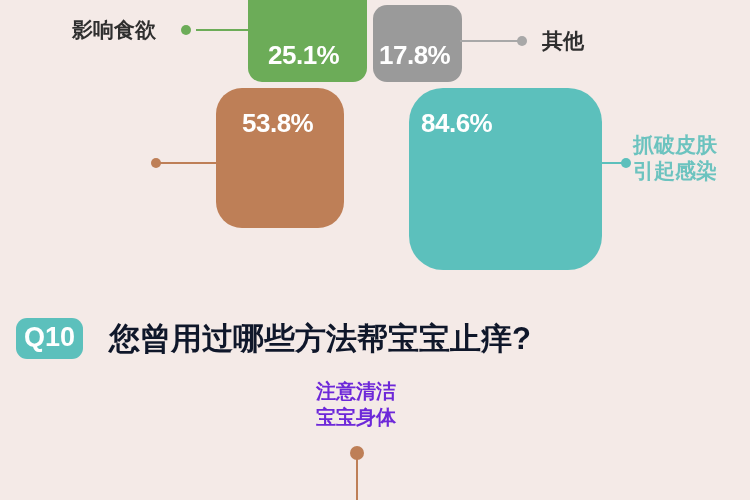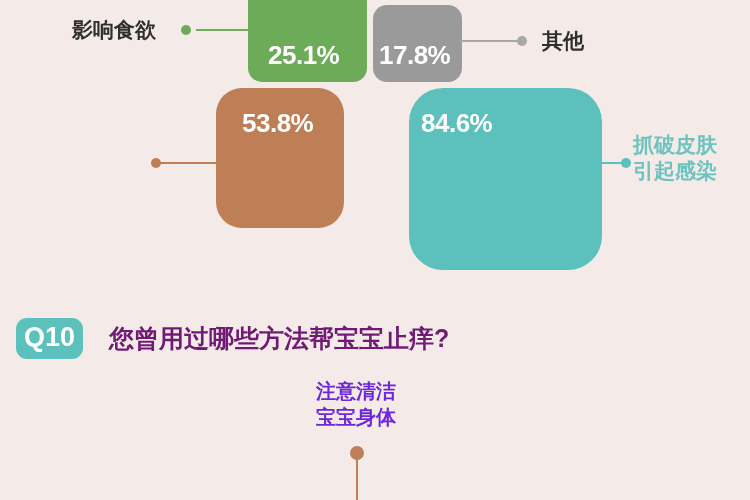--- a/index.html
+++ b/index.html
@@ -89,21 +89,21 @@
     display:flex; align-items:center; gap:26px;
   }
   #q-badge {
     background:#5cc0bc; color:#ffffff;
     font-weight:bold; font-size:27px; line-height:1;
     border-radius:11px;
     padding:6px 8px 8px 8px;
     letter-spacing:0px;
   }
   #q-text {
-    color:#701a75; font-weight:bold; font-size:25px; line-height:1;
+    color:#0f172a; font-weight:bold; font-size:31px; line-height:1;
     white-space:nowrap;
   }
 
   
   #next-label {
     position:absolute; left:256px; top:378px; width:200px;
     text-align:center; font-weight:bold; font-size:20px;
     line-height:26px; color:#6d28d9; white-space:pre-line;
   }
   #next-dot {

